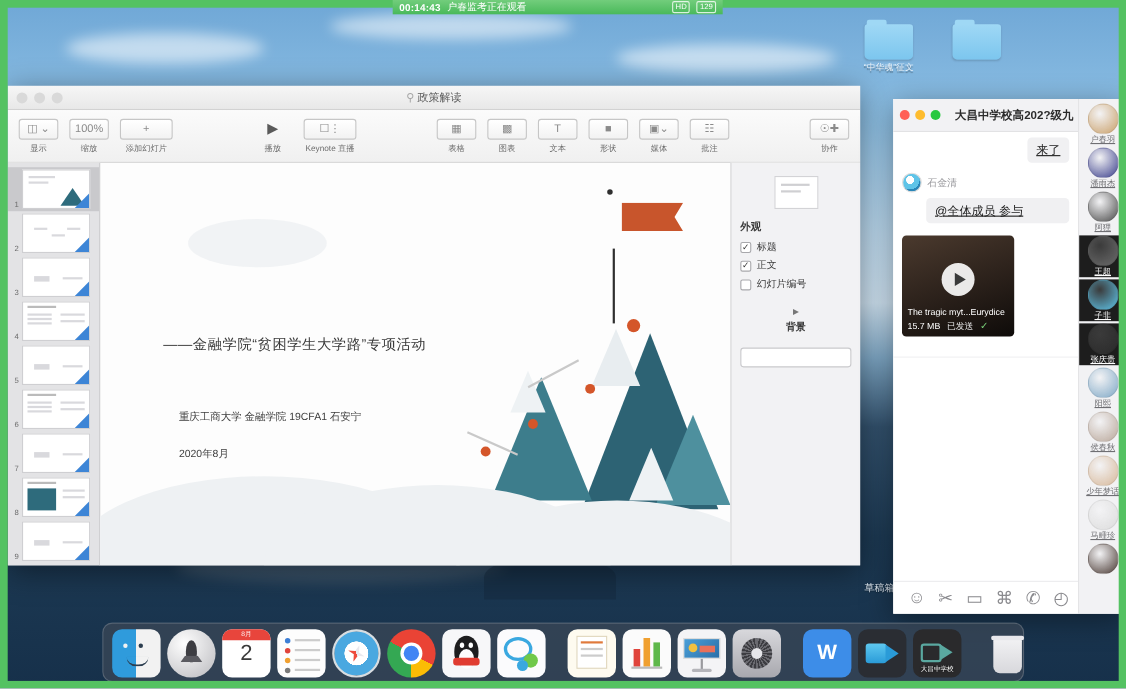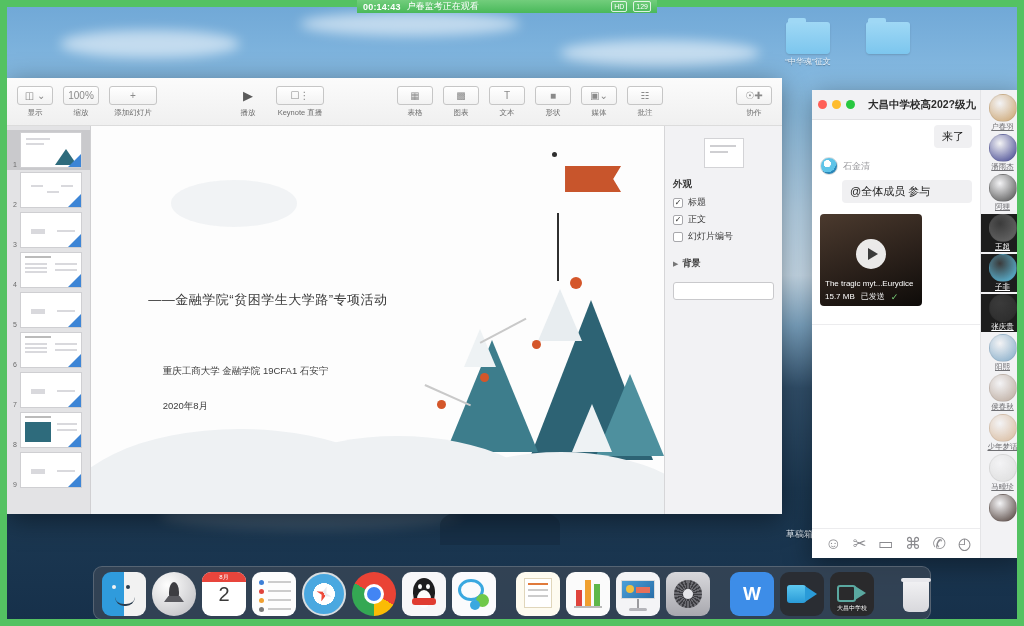--- a/index.html
+++ b/index.html
@@ -188,21 +188,21 @@
     margin: 4px auto 10px; position: relative;
   }
   .insp-thumb .it-ln { position: absolute; left: 5px; background: #cfcfd2; height: 2px; }
   .insp-h { font-weight: bold; font-size: 9.5px; margin: 6px 0 5px; }
   .insp-row { display: flex; align-items: center; gap: 5px; margin: 4px 0; }
   .cbx {
     width: 10px; height: 10px; border: 1px solid #a8a8ac; border-radius: 2px;
     background: #fff; display: flex; align-items: center; justify-content: center;
     font-size: 8px; color: #2c2c2c;
   }
-  .insp-disc { display: flex; align-items: center; gap: 4px; margin-top: 14px; font-weight: bold; }
+  .insp-disc { display: flex; align-items: center; gap: 4px; margin-top: 14px; font-weight: bold; flex-direction: column; }
   .insp-disc .arrow { font-size: 7px; color: #777; }
   .insp-field {
     margin-top: 12px; height: 18px; background: #fff;
     border: 1px solid #c9c9cc; border-radius: 3px;
   }
   
   #qq {
     position: absolute; left: 812px; top: 90px; width: 212px; height: 468px;
     background: #fff; z-index: 25; box-shadow: 0 6px 26px rgba(0,0,0,.4);
     display: flex; overflow: hidden;
@@ -229,21 +229,21 @@
   .cam-glyph::after {
     content: ""; position: absolute; right: -6px; top: 1px;
     border-top: 4px solid transparent; border-bottom: 4px solid transparent;
     border-left: 5px solid #4aa8e0;
   }
   .call-time { color: #4aa8e0; font-size: 10px; }
   .msg-row { padding: 5px 8px; }
   .msg-row.right { display: flex; justify-content: flex-end; }
   .bubble {
     background: #f0f0f2; border-radius: 4px; padding: 4px 8px;
-    font-size: 11px; color: #1c1c1c; max-width: 130px;
+    font-size: 11px; color: #1c1c1c; max-width: 130px; text-decoration: underline;
   }
   .sender-row { display: flex; align-items: center; gap: 5px; padding: 4px 8px 0; }
   .avatar-sm {
     width: 18px; height: 18px; border-radius: 50%; flex: none;
     background: radial-gradient(circle at 40% 35%, #ffffff 0 25%, #5fc4e8 26% 60%, #2a86b8 61% 100%);
     border: 1px solid #ddd;
   }
   .sender-name { font-size: 9px; color: #9a9a9e; }
   .video-card {
     margin: 6px 8px 0; width: 102px; height: 92px; border-radius: 4px;
@@ -325,20 +325,28 @@
     <div class="folder"></div>
     <div class="lbl">“中华魂”征文</div>
   </div>
   <div class="desk-icon" style="left:860px;top:22px;">
     <div class="folder"></div>
     <div class="lbl"></div>
   </div>
 
 
   <div id="keynote">
+    <div class="kn-titlebar">
+      <div class="tl r"></div>
+      <div class="tl y"></div>
+      <div class="tl g"></div>
+      <div class="kn-title">
+        <span class="lock">⚲</span><span>政策解读</span>
+      </div>
+    </div>
 
     <div class="kn-toolbar">
       <div class="tb-group">
         <div class="tb-item">
           <div class="tb-btn">◫&nbsp;⌄</div>
           <div class="tb-lbl">显示</div>
         </div>
         <div class="tb-item">
           <div class="tb-btn">100%</div>
           <div class="tb-lbl">缩放</div>

